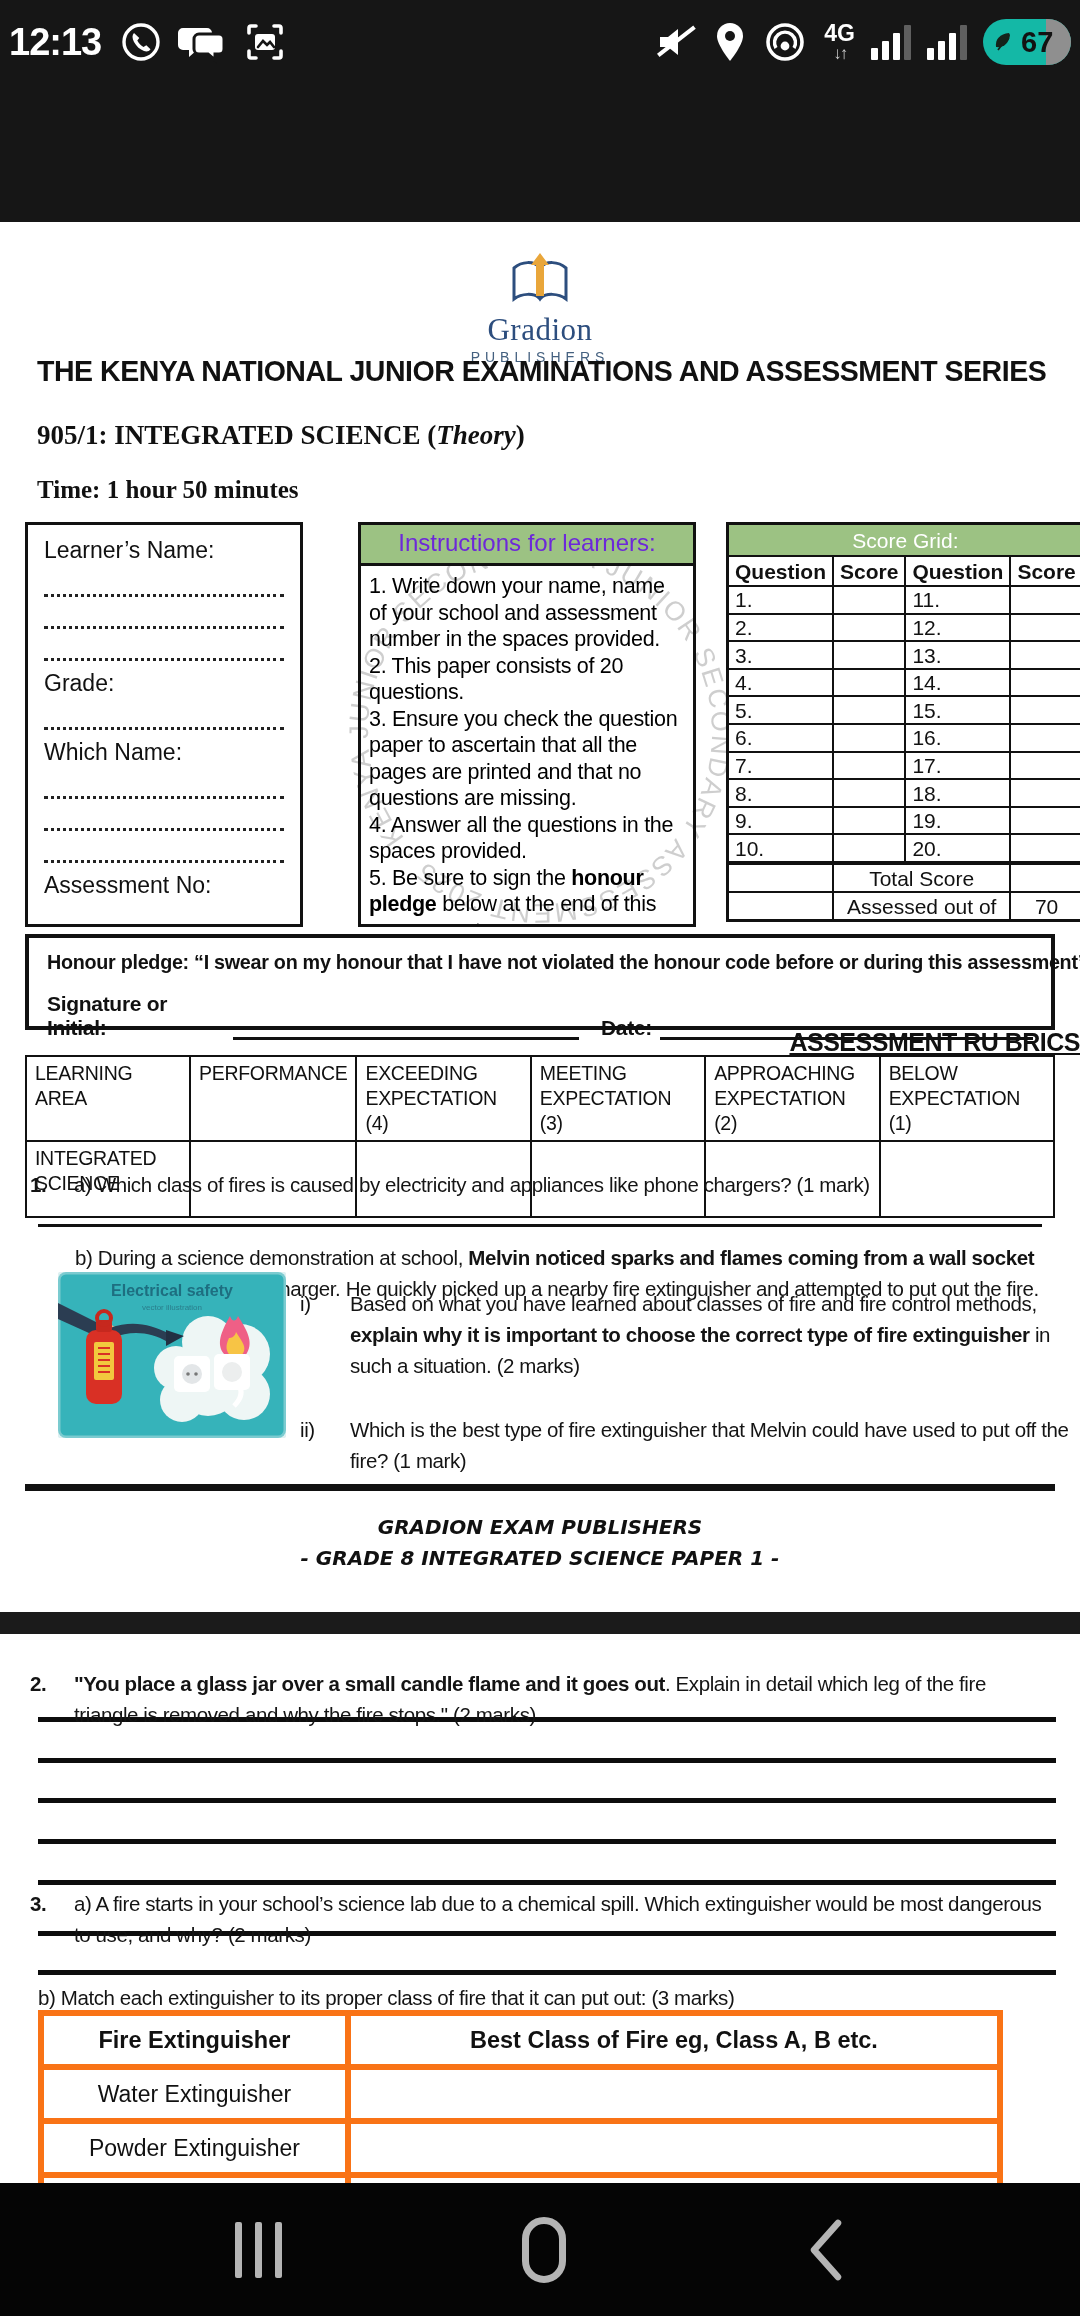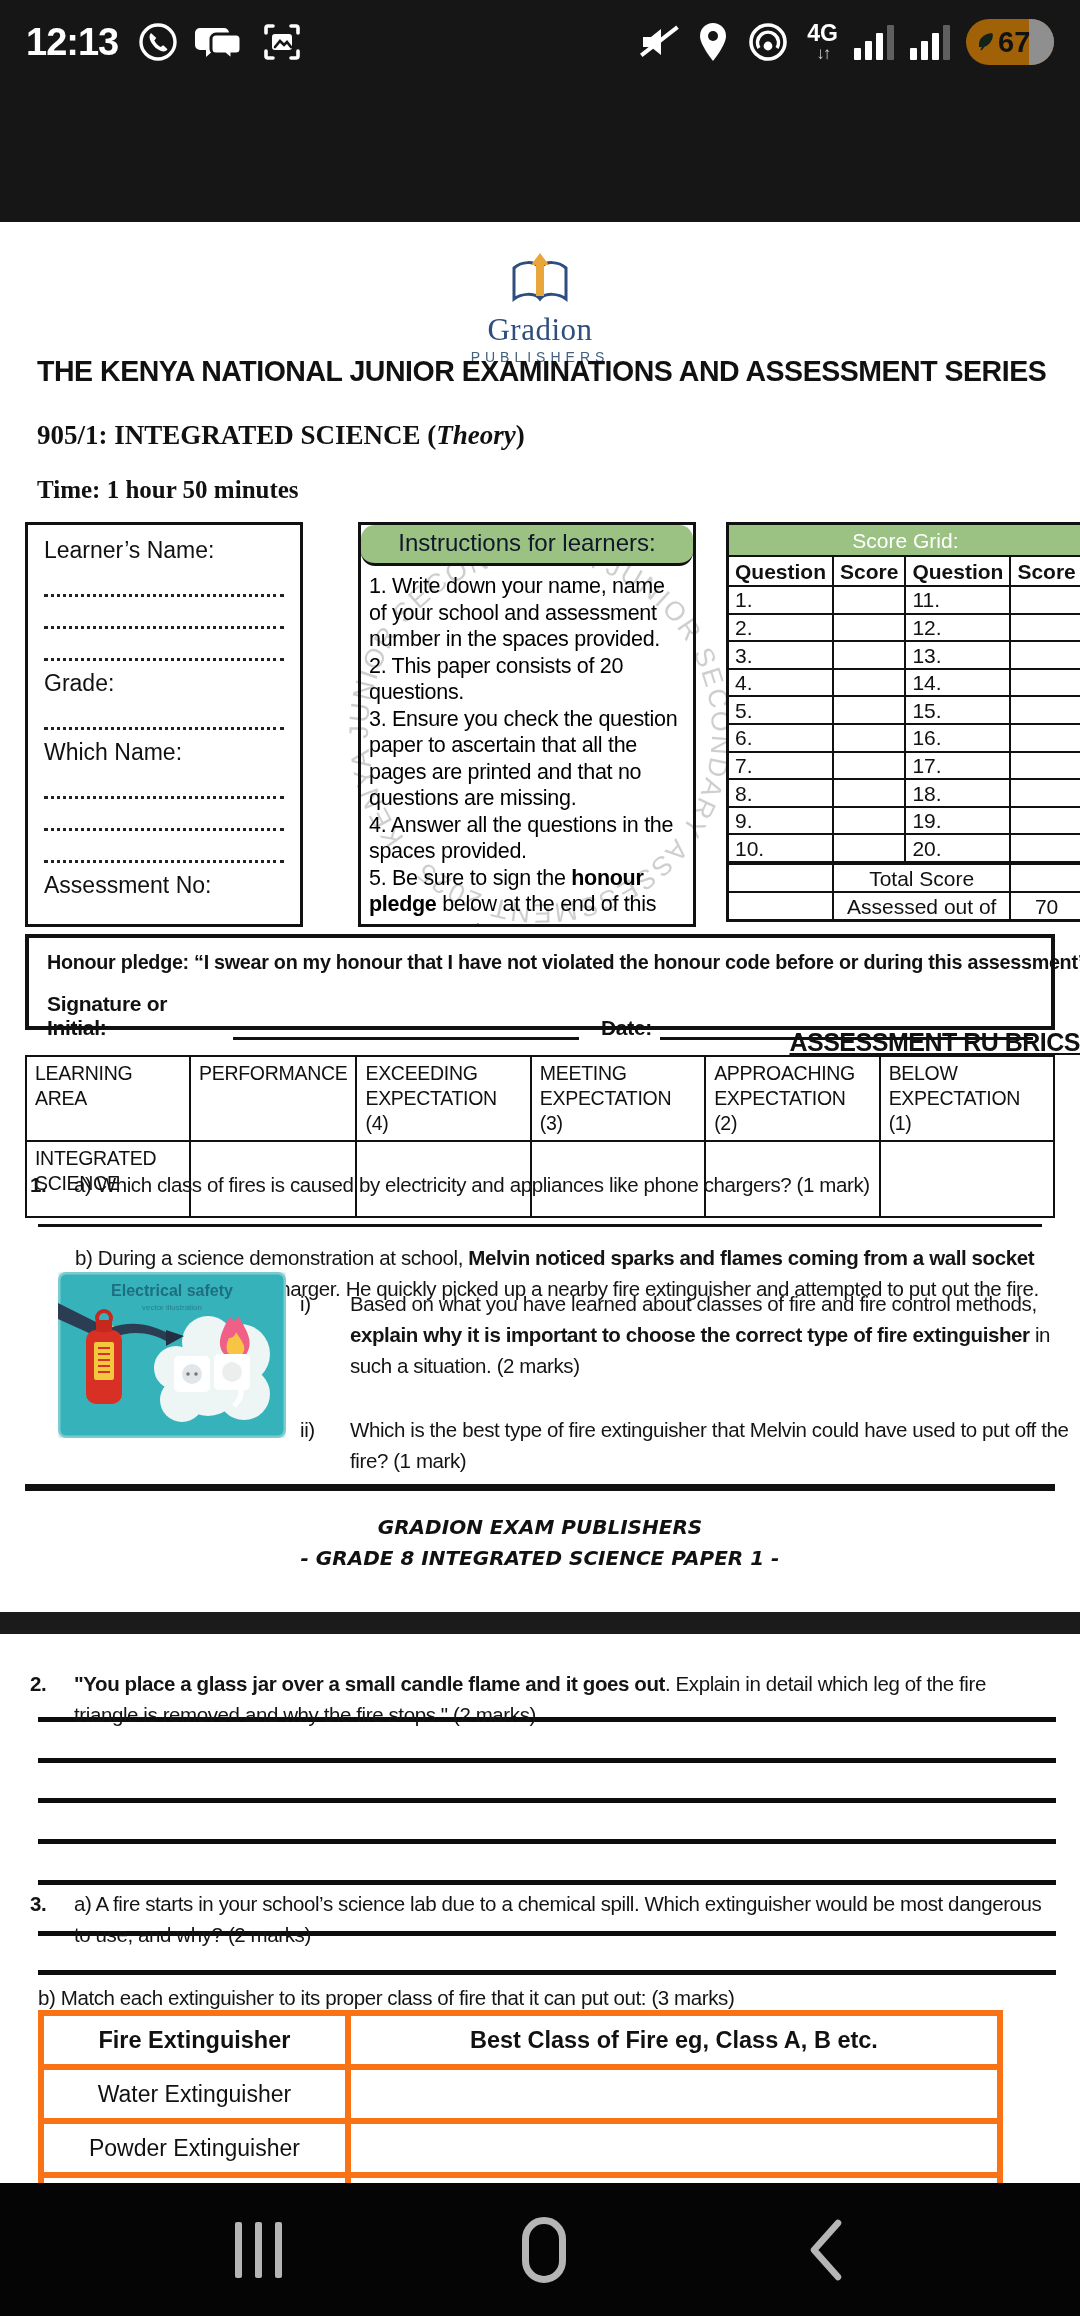--- a/index.html
+++ b/index.html
@@ -1,33 +1,33 @@
 <!DOCTYPE html>
 <html><head>
 <meta charset="utf-8">
 <style>
   html,body{margin:0;padding:0;background:#000;}
   .screen{position:relative;width:1080px;height:2316px;background:#fff;overflow:hidden;
           font-family:"Liberation Sans",sans-serif;color:#111;}
 
   
   .status-bar{position:absolute;top:0;left:0;width:1080px;height:222px;background:#161616;z-index:5;}
-  .status-row{position:absolute;top:12px;left:0;right:0;height:60px;display:flex;align-items:center;padding:0 26px;}
+  .status-row{position:absolute;top:12px;left:0;right:0;height:60px;display:flex;align-items:center;padding:0 9px;}
   .st-time{color:#fff;font-size:38px;font-weight:700;letter-spacing:-1px;margin-right:18px;}
   .st-ic{display:flex;align-items:center;margin-right:14px;}
   .st-spacer{flex:1;}
   .right-ic{display:flex;align-items:center;margin-left:16px;}
   .net4g{display:flex;flex-direction:column;align-items:center;color:#fff;line-height:1;}
   .net4g .lbl{font-size:23px;font-weight:700;}
   .net4g .arrows{font-size:17px;letter-spacing:-2px;color:#cfcfcf;}
   .bars{display:flex;align-items:flex-end;gap:4px;height:36px;}
   .bars i{display:block;width:7px;background:#fff;border-radius:1px;}
   .bars i.dim{background:#5f5f5f;}
-  .batt{width:88px;height:46px;border-radius:23px;background:#a16207;position:relative;overflow:hidden;
-        display:flex;align-items:center;padding-left:9px;box-sizing:border-box;}
+  .batt{width:88px;height:46px;border-radius:23px;background:#14b8a6;position:relative;overflow:hidden;
+        display:flex;align-items:center;padding-left:9px;box-sizing:border-box;gap:6px;}
   .batt-empty{position:absolute;right:0;top:0;bottom:0;width:25px;background:#8f8f8f;}
   .batt-num{font-size:29px;font-weight:700;color:#121212;position:relative;z-index:1;margin-left:1px;}
 
   
   .nav-bar{position:absolute;top:2183px;left:0;width:1080px;height:133px;background:#050505;z-index:6;
            display:flex;align-items:center;justify-content:center;gap:240px;}
   .nv-recents{display:flex;gap:13px;}
   .nv-recents i{display:block;width:7px;height:56px;background:#b5b5b5;border-radius:2px;}
   .nv-home{width:44px;height:66px;border:7px solid #b5b5b5;border-radius:22px;box-sizing:border-box;}
 
@@ -54,21 +54,21 @@
   
   .learner-box{position:absolute;top:300px;left:25px;width:278px;height:405px;border:3px solid #111;background:#fff;
                box-sizing:border-box;padding:12px 16px;font-size:23px;overflow:hidden;z-index:1;}
   .dotline{height:29px;border-bottom:3px dotted #222;}
   .lb-label{margin-top:9px;height:28px;}
   .lb-label.first{margin-top:0;}
 
   
   .instr-box{position:absolute;top:300px;left:358px;width:338px;height:405px;border:3px solid #111;
              box-sizing:border-box;overflow:hidden;z-index:1;background:transparent;}
-  .instr-head{background:#9cc283;color:#0f172a;text-align:center;font-size:24px;padding:4px 0 6px;border-bottom:3px solid #111;border-radius:14px;}
+  .instr-head{background:#9cc283;color:#6d28d9;text-align:center;font-size:24px;padding:4px 0 6px;border-bottom:3px solid #111;}
   .instr-body{padding:7px 6px 0 8px;font-size:21.5px;line-height:26.5px;letter-spacing:-.3px;color:#000000;}
 
   
   .score-box{position:absolute;top:300px;left:726px;width:330px;z-index:1;background:#fff;}
   .score-table{width:100%;border-collapse:collapse;border:3px solid #111;height:400px;}
   .score-table td{border:2px solid #111;padding:0 6px;font-size:21px;line-height:1;}
   .sg-green{background:#9cc283;color:#fff;text-align:center;font-size:23px;height:30px;}
   .sg-colhead td{font-weight:700;font-size:21px;height:28px;}
   .sg-sum{font-weight:400;text-align:center;}
   .c1{width:29%;} .c2{width:22%;} .c3{width:29%;} .c4{width:20%;}

